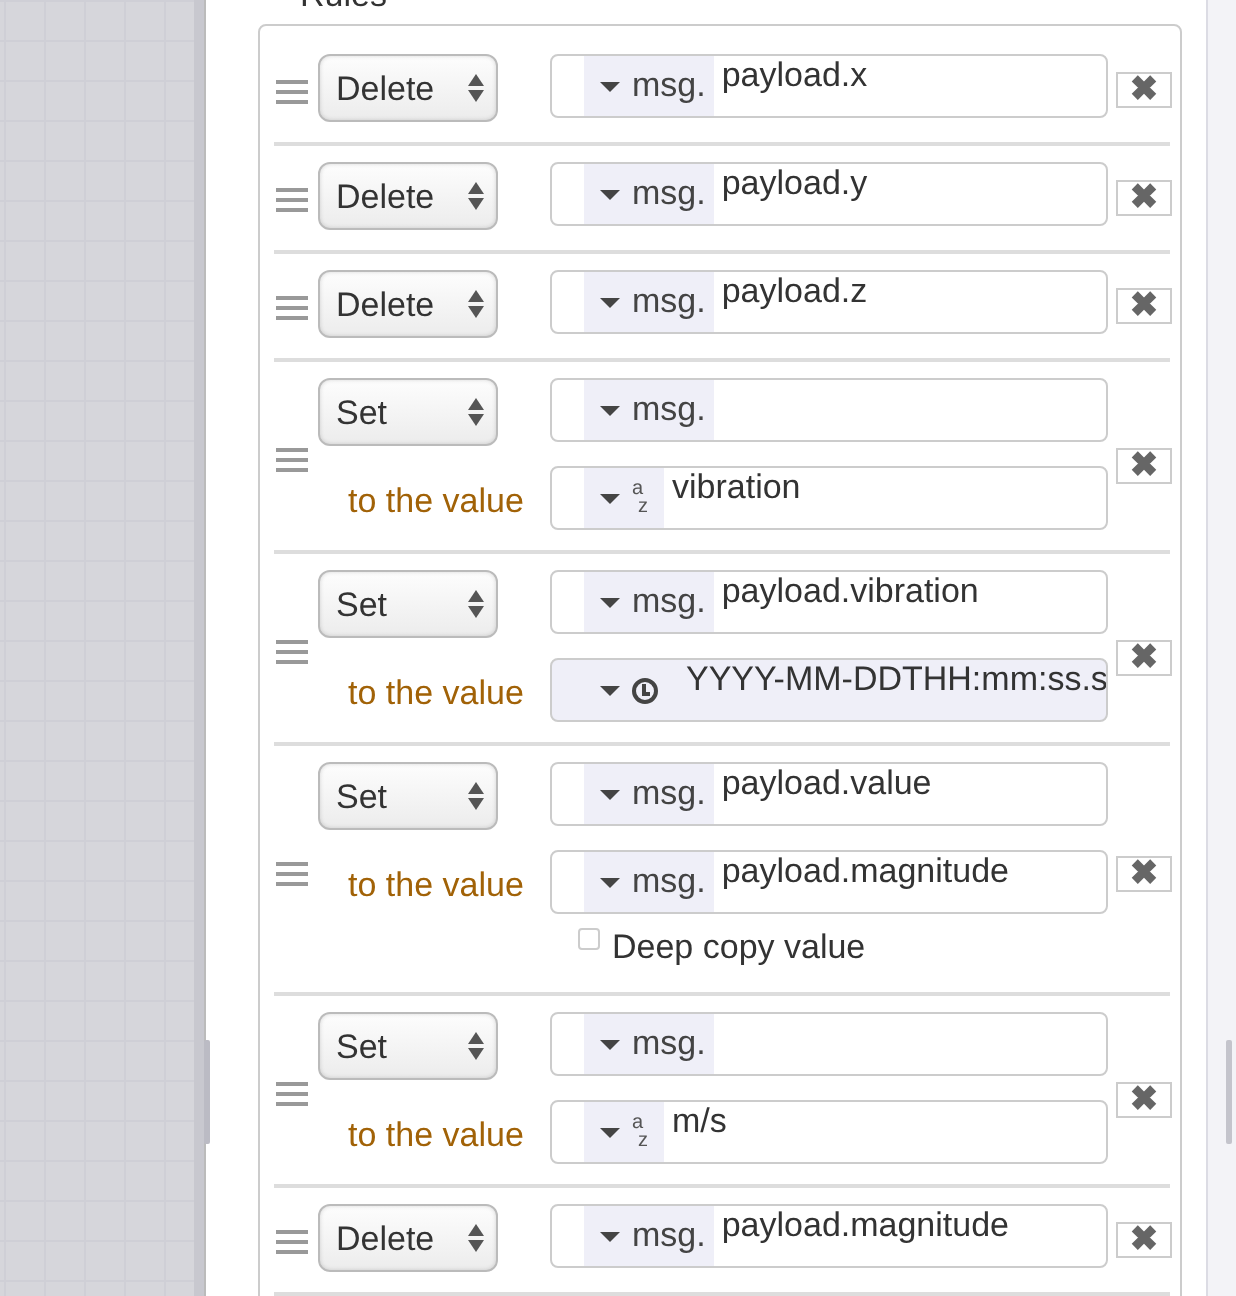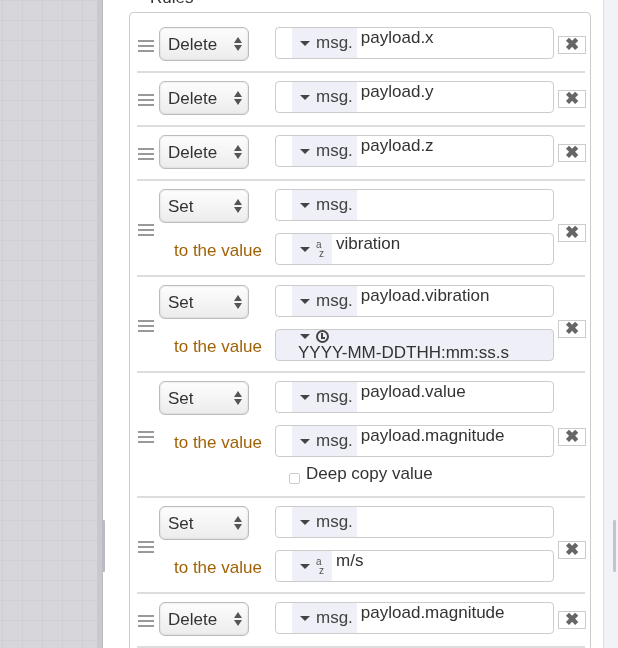--- a/index.html
+++ b/index.html
@@ -110,21 +110,21 @@
   .del-btn {
     position: absolute; left: 421px; width: 28px; height: 18px;
     border: 1px solid #ccc; background: #fff; color: #666;
     font-size: 17px; font-weight: bold; line-height: 16px; text-align: center;
   }
   .to-label {
     position: absolute; left: 37px; font-size: 17px; color: #a16207; text-align: right;
   }
   .deep {
     position: absolute; left: 152px; font-size: 17px; color: #333;
-    display: flex; align-items: flex-end;
+    display: flex; align-items: flex-start;
   }
   .deep .cb {
     width: 11px; height: 11px; border: 1px solid #ccc; border-radius: 2px;
     margin-right: 6px; background: #fff;
   }
 </style>
 </head>
 <body>
 
 <div class="canvas"></div>
@@ -228,21 +228,21 @@
     <div class="sel" style="top:8px;"><span>Set</span><span class="arrows"></span></div>
     <div class="typed" style="top:8px;">
       <div class="type-btn">
           <span class="caret"></span>
           <span>msg.</span>
         </div>
       <span class="val">payload.vibration</span>
     </div>
     <div class="del-btn" style="top:43px;">✖</div>
     <span class="to-label" style="top:60px;">to the value</span>
-    <div class="typed full-type" style="top:52px;flex-direction:column;">
+    <div class="typed full-type" style="top:52px;">
       <div class="type-btn">
           <span class="caret"></span>
           <span class="clock"></span>
         </div>
       <span class="val" style="padding-left:6px;">YYYY-MM-DDTHH:mm:ss.s</span>
     </div>
   </div>
 
   <div class="rule-row" style="top:360px;height:125px;">
     <div class="handle" style="top:58px;">

